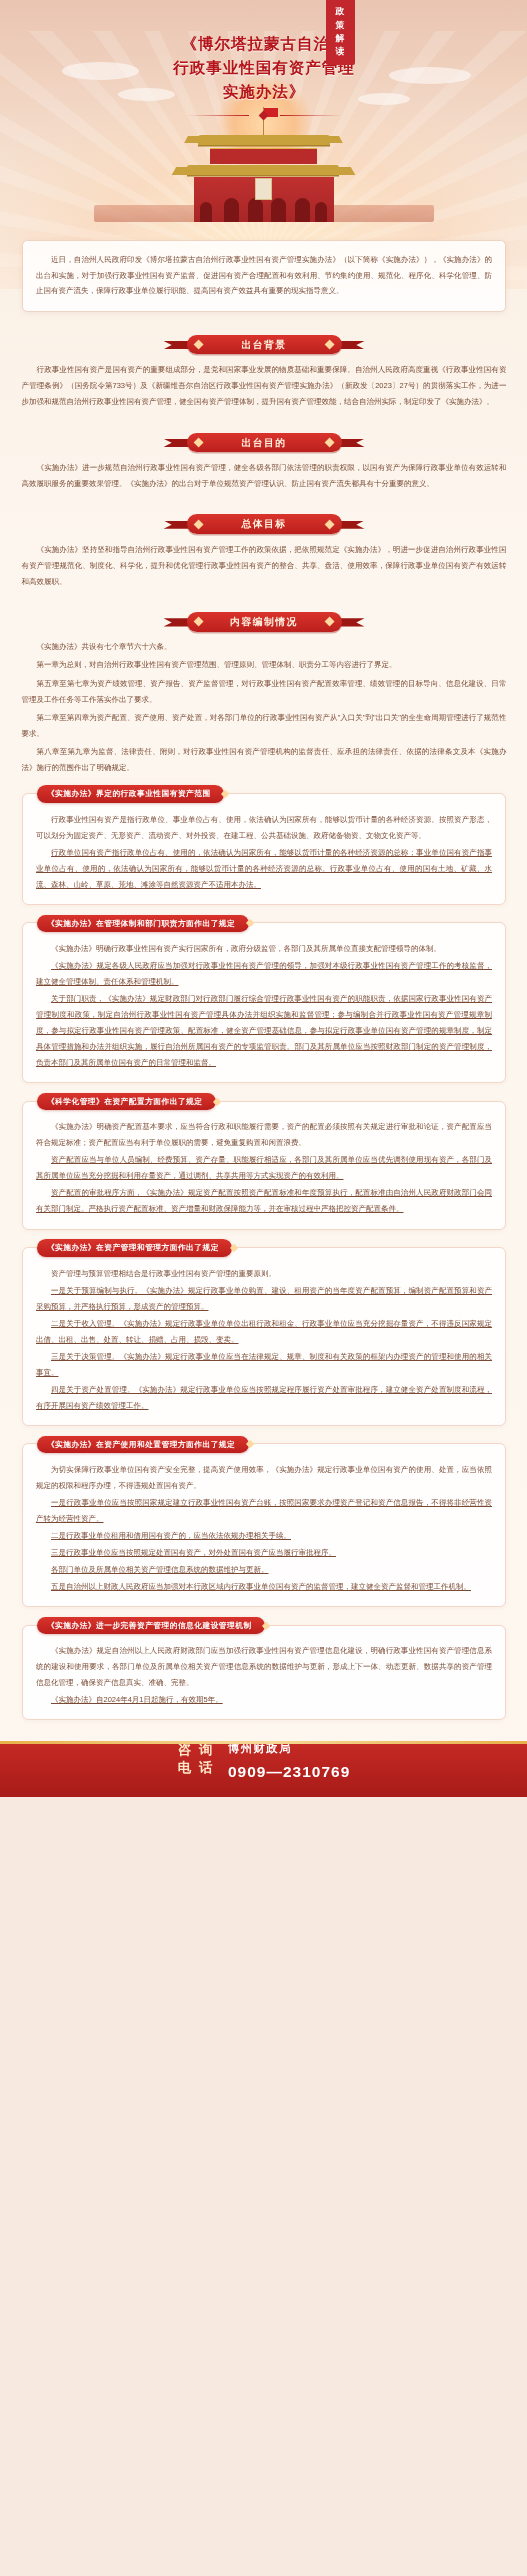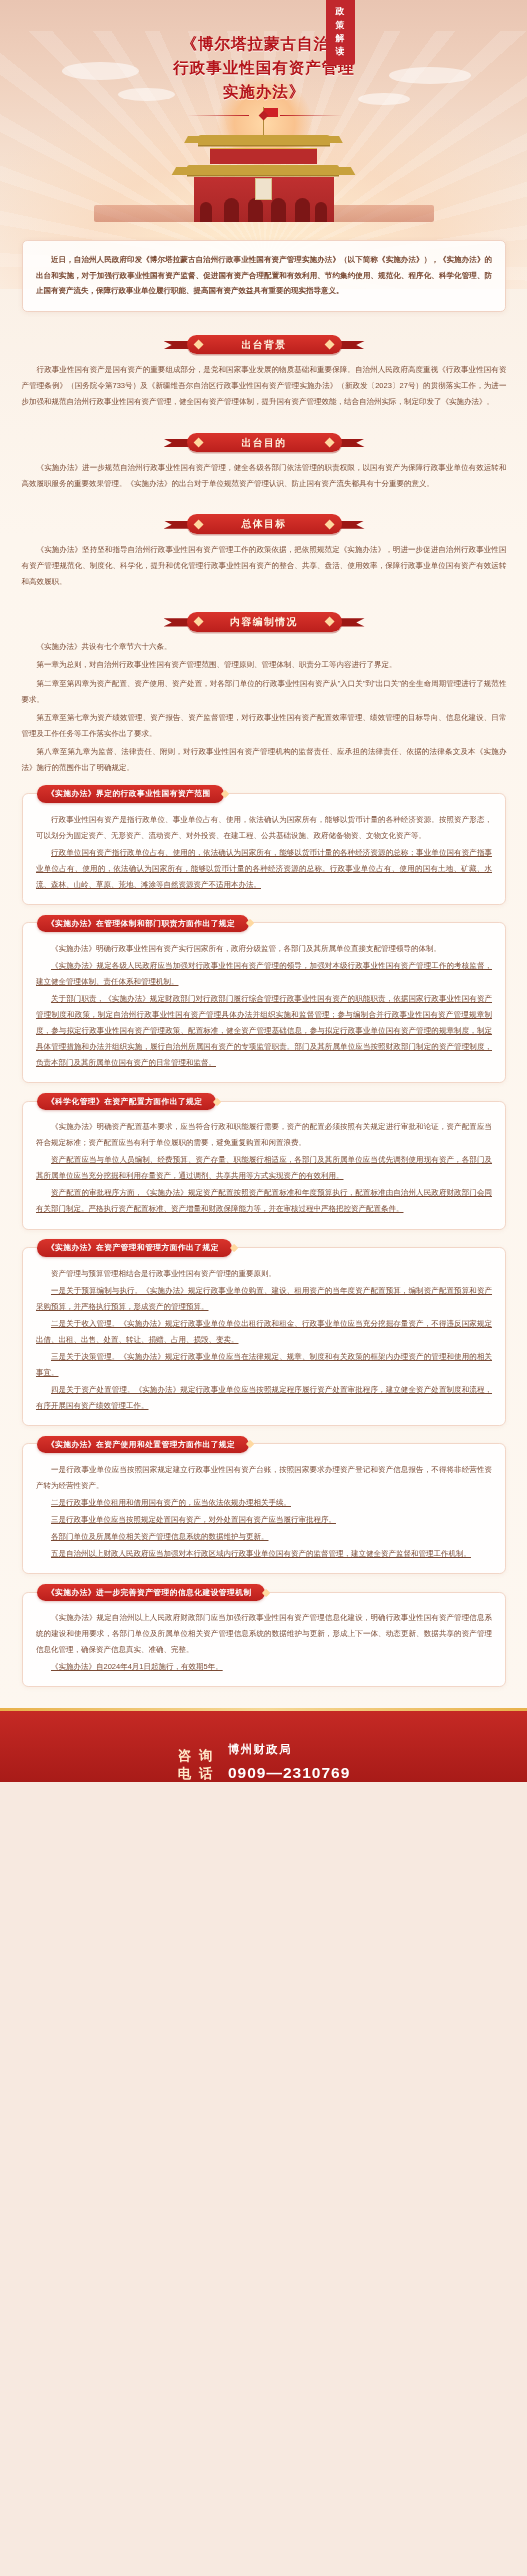--- a/index.html
+++ b/index.html
@@ -211,21 +211,20 @@
     border-radius: 5.2px;
     padding: 11.3px 13.4px 12.4px;
     box-shadow: 0 1px 5.2px rgba(180,120,90,.10);
   }
   .intro p {
     font-size: 7.5px;
     line-height: 15.5px;
     color: #7a4a34;
     text-indent: 2em;
     text-align: justify;
-    font-weight: bold;
   }
 
   
   .ribbon {
     position: relative;
     margin: 20.6px auto 5.2px;
     width: 155px;
     height: 24px;
   }
   .ribbon .bar {
@@ -308,24 +307,24 @@
     line-height: 16px;
     color: #7a4a34;
     text-indent: 2em;
     text-align: justify;
   }
   .art p + p { margin-top: 1px; text-decoration: underline; }
 
   
   .footer {
     margin-top: 20.6px;
-    height: 74px;
+    height: 56px;
     background: linear-gradient(180deg, #c62a25 0%, #a81b18 100%);
     display: flex;
-    align-items: flex-end;
+    align-items: flex-start;
     justify-content: center;
     gap: 13.4px;
     position: relative;
   }
   .footer:before {
     content: "";
     position: absolute; left: 0; right: 0; top: 0; height: 3.1px;
     background: linear-gradient(90deg, #e8b14a, #f6d896, #e8b14a);
   }
   .f-label {
@@ -448,22 +447,22 @@
       <div class="tail-l"></div>
         <div class="tail-r"></div>
       <div class="bar"></div>
       <div class="dot dot-l"></div>
         <div class="dot dot-r"></div>
       <div class="txt">内容编制情况</div>
     </div>
     <div class="sec-body">
       <p>《实施办法》共设有七个章节六十六条。</p>
       <p>第一章为总则，对自治州行政事业性国有资产管理范围、管理原则、管理体制、职责分工等内容进行了界定。</p>
+      <p>第五章至第七章为资产绩效管理、资产报告、资产监督管理，对行政事业性国有资产配置效率管理、绩效管理的目标导向、信息化建设、日常管理及工作任务等工作落实作出了要求。</p>
       <p>第二章至第四章为资产配置、资产使用、资产处置，对各部门单位的行政事业性国有资产从"入口关"到"出口关"的全生命周期管理进行了规范性要求。</p>
-      <p>第五章至第七章为资产绩效管理、资产报告、资产监督管理，对行政事业性国有资产配置效率管理、绩效管理的目标导向、信息化建设、日常管理及工作任务等工作落实作出了要求。</p>
       <p>第八章至第九章为监督、法律责任、附则，对行政事业性国有资产管理机构的监督责任、应承担的法律责任、依据的法律条文及本《实施办法》施行的范围作出了明确规定。</p>
     </div>
 
     <div class="art">
       <div class="art-tab">《实施办法》界定的行政事业性国有资产范围</div>
       <p>行政事业性国有资产是指行政单位、事业单位占有、使用，依法确认为国家所有，能够以货币计量的各种经济资源。按照资产形态，可以划分为固定资产、无形资产、流动资产、对外投资、在建工程、公共基础设施、政府储备物资、文物文化资产等。</p>
       <p>行政单位国有资产指行政单位占有、使用的，依法确认为国家所有，能够以货币计量的各种经济资源的总称；事业单位国有资产指事业单位占有、使用的，依法确认为国家所有，能够以货币计量的各种经济资源的总称。行政事业单位占有、使用的国有土地、矿藏、水流、森林、山岭、草原、荒地、滩涂等自然资源资产不适用本办法。</p>
     </div>
 
     <div class="art">
@@ -484,20 +483,21 @@
       <div class="art-tab">《实施办法》在资产管理和管理方面作出了规定</div>
       <p>资产管理与预算管理相结合是行政事业性国有资产管理的重要原则。</p>
       <p>一是关于预算编制与执行。《实施办法》规定行政事业单位购置、建设、租用资产的当年度资产配置预算，编制资产配置预算和资产采购预算，并严格执行预算，形成资产的管理预算。</p>
       <p>二是关于收入管理。《实施办法》规定行政事业单位单位出租行政和租金、行政事业单位应当充分挖掘存量资产，不得违反国家规定出借、出租、出售、处置、转让、捐赠、占用、损毁、变卖。</p>
       <p>三是关于决策管理。《实施办法》规定行政事业单位应当在法律规定、规章、制度和有关政策的框架内办理资产的管理和使用的相关事宜。</p>
       <p>四是关于资产处置管理。《实施办法》规定行政事业单位应当按照规定程序履行资产处置审批程序，建立健全资产处置制度和流程，有序开展国有资产绩效管理工作。</p>
     </div>
 
     <div class="art">
       <div class="art-tab">《实施办法》在资产使用和处置管理方面作出了规定</div>
+      <p>为切实保障行政事业单位国有资产安全完整，提高资产使用效率，《实施办法》规定行政事业单位国有资产的使用、处置，应当依照规定的权限和程序办理，不得违规处置国有资产。</p>
       <p>一是行政事业单位应当按照国家规定建立行政事业性国有资产台账，按照国家要求办理资产登记和资产信息报告，不得将非经营性资产转为经营性资产。</p>
       <p>二是行政事业单位租用和借用国有资产的，应当依法依规办理相关手续。</p>
       <p>三是行政事业单位应当按照规定处置国有资产，对外处置国有资产应当履行审批程序。</p>
       <p>各部门单位及所属单位相关资产管理信息系统的数据维护与更新。</p>
       <p>五是自治州以上财政人民政府应当加强对本行政区域内行政事业单位国有资产的监督管理，建立健全资产监督和管理工作机制。</p>
     </div>
 
     <div class="art">
       <div class="art-tab">《实施办法》进一步完善资产管理的信息化建设管理机制</div>
       <p>《实施办法》规定自治州以上人民政府财政部门应当加强行政事业性国有资产管理信息化建设，明确行政事业性国有资产管理信息系统的建设和使用要求，各部门单位及所属单位相关资产管理信息系统的数据维护与更新，形成上下一体、动态更新、数据共享的资产管理信息化管理，确保资产信息真实、准确、完整。</p>

